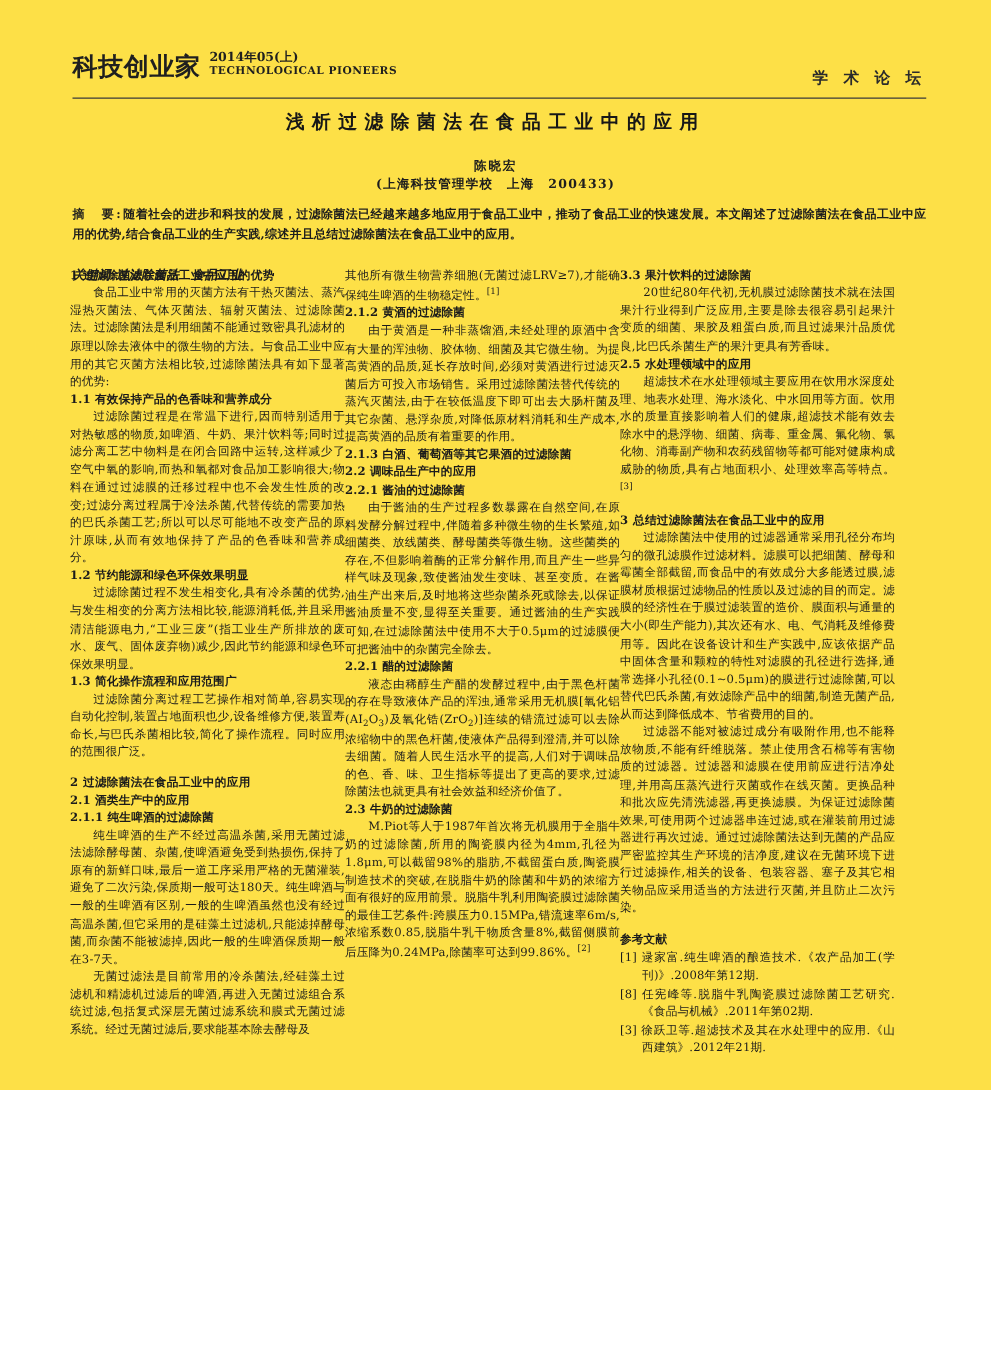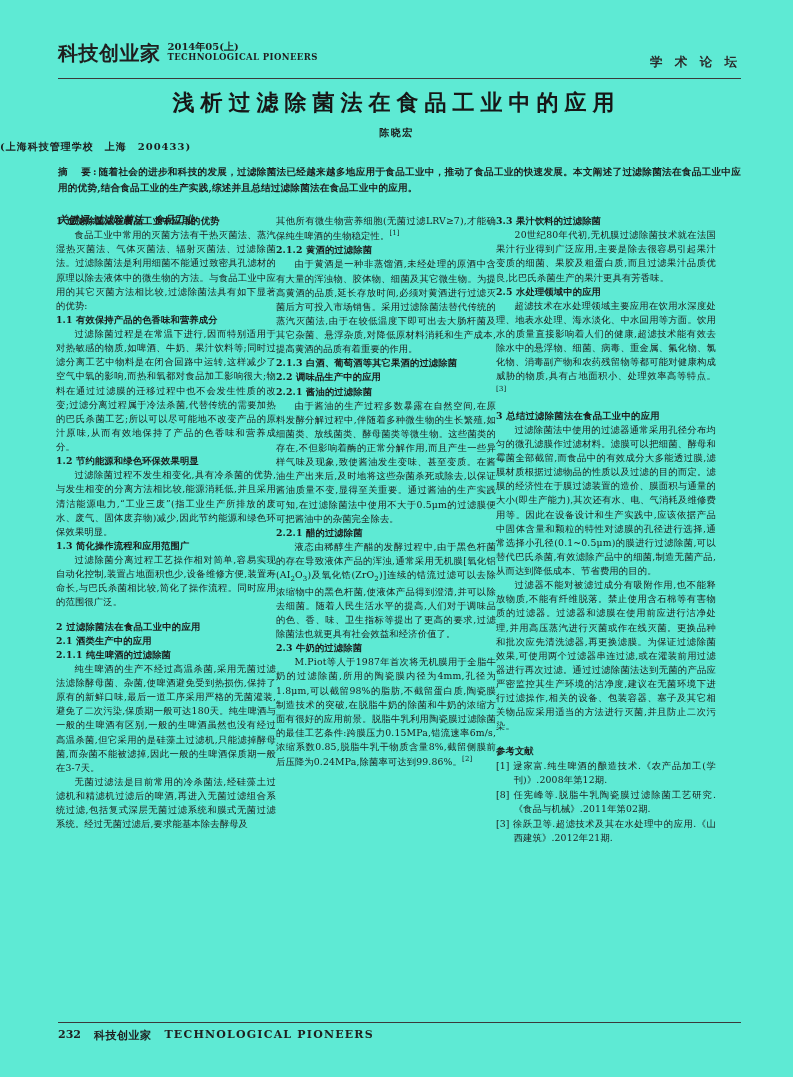--- a/index.html
+++ b/index.html
@@ -7,23 +7,23 @@
     padding: 0;
     background: #ffffff;
   }
   body {
     font-family: "DejaVu Serif", "Liberation Serif", serif;
     color: #1a1a1a;
   }
   .page {
     position: relative;
     width: 793px;
-    height: 1077px;
+    height: 872px;
     margin: 0 auto;
-    background: #5eead4;
+    background: #fde047;
     overflow: hidden;
     box-sizing: border-box;
   }
 
   
   .masthead {
     position: absolute;
     left: 58px;
     top: 42px;
     right: 52px;
@@ -81,21 +81,21 @@
     background: #3a3a3a;
   }
 
   
   .title {
     position: absolute;
     left: 0;
     right: 0;
     top: 88px;
     text-align: center;
-    font-size: 22px;
+    font-size: 15px;
     font-weight: 700;
     letter-spacing: 6px;
     color: #171717;
   }
   .author {
     position: absolute;
     left: 0;
     right: 0;
     top: 126px;
     text-align: center;
@@ -103,20 +103,21 @@
     font-weight: 700;
     letter-spacing: 1.5px;
     color: #1d1d1d;
     font-family: Liberation Serif, serif;
   }
   .affiliation {
     position: absolute;
     left: 0;
     right: 0;
     top: 140px;
+    text-align: center;
     font-size: 10px;
     font-weight: 700;
     letter-spacing: 1px;
     color: #1d1d1d;
   }
 
   
   .abstract {
     position: absolute;
     left: 58px;

